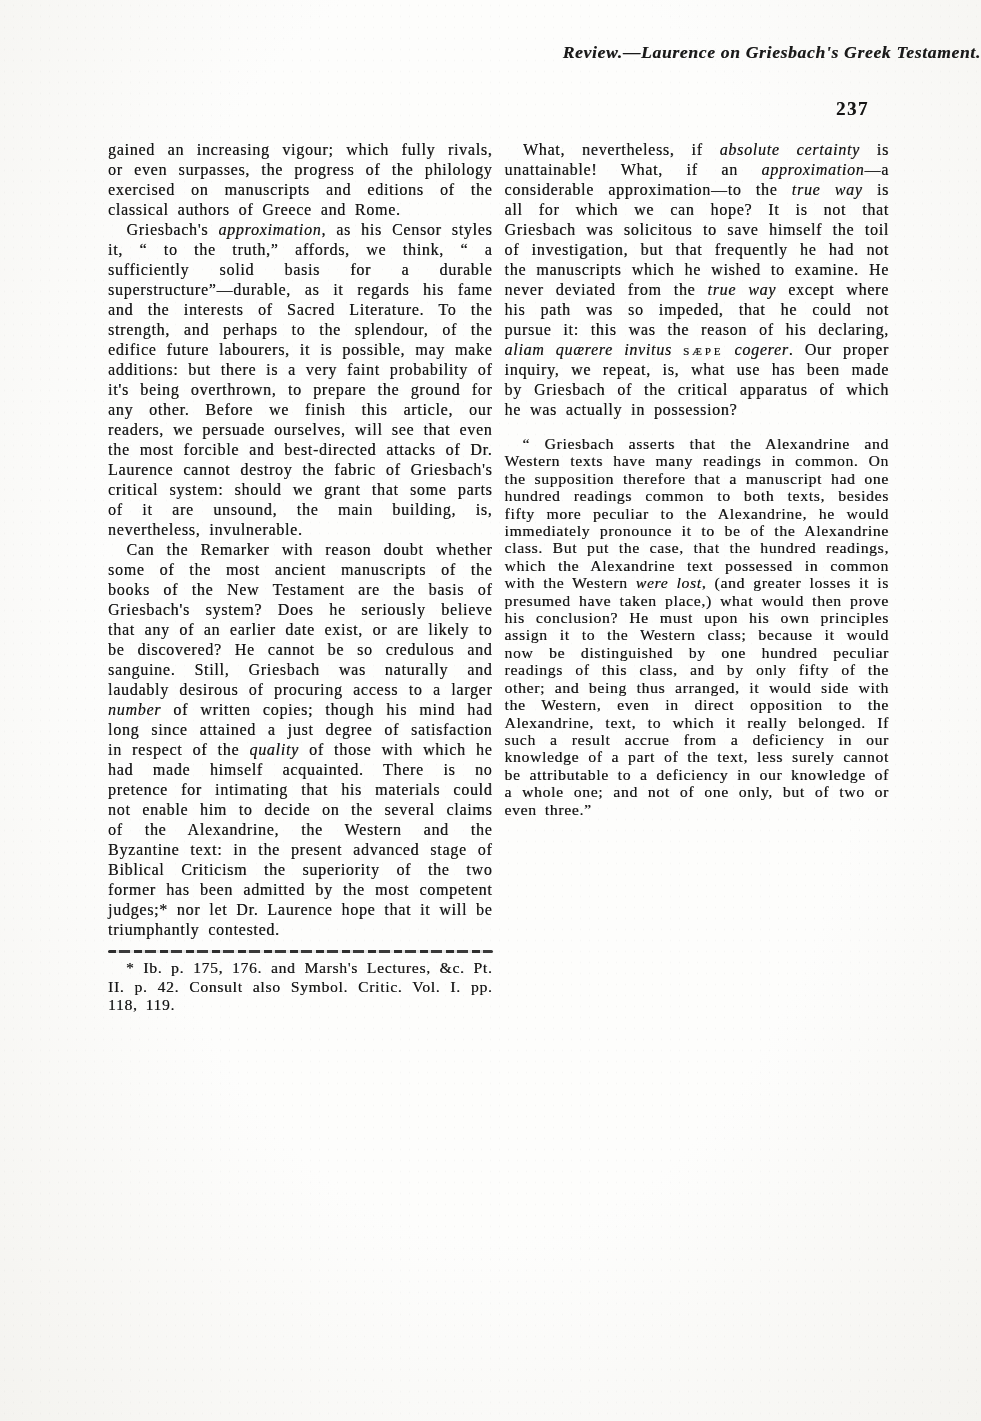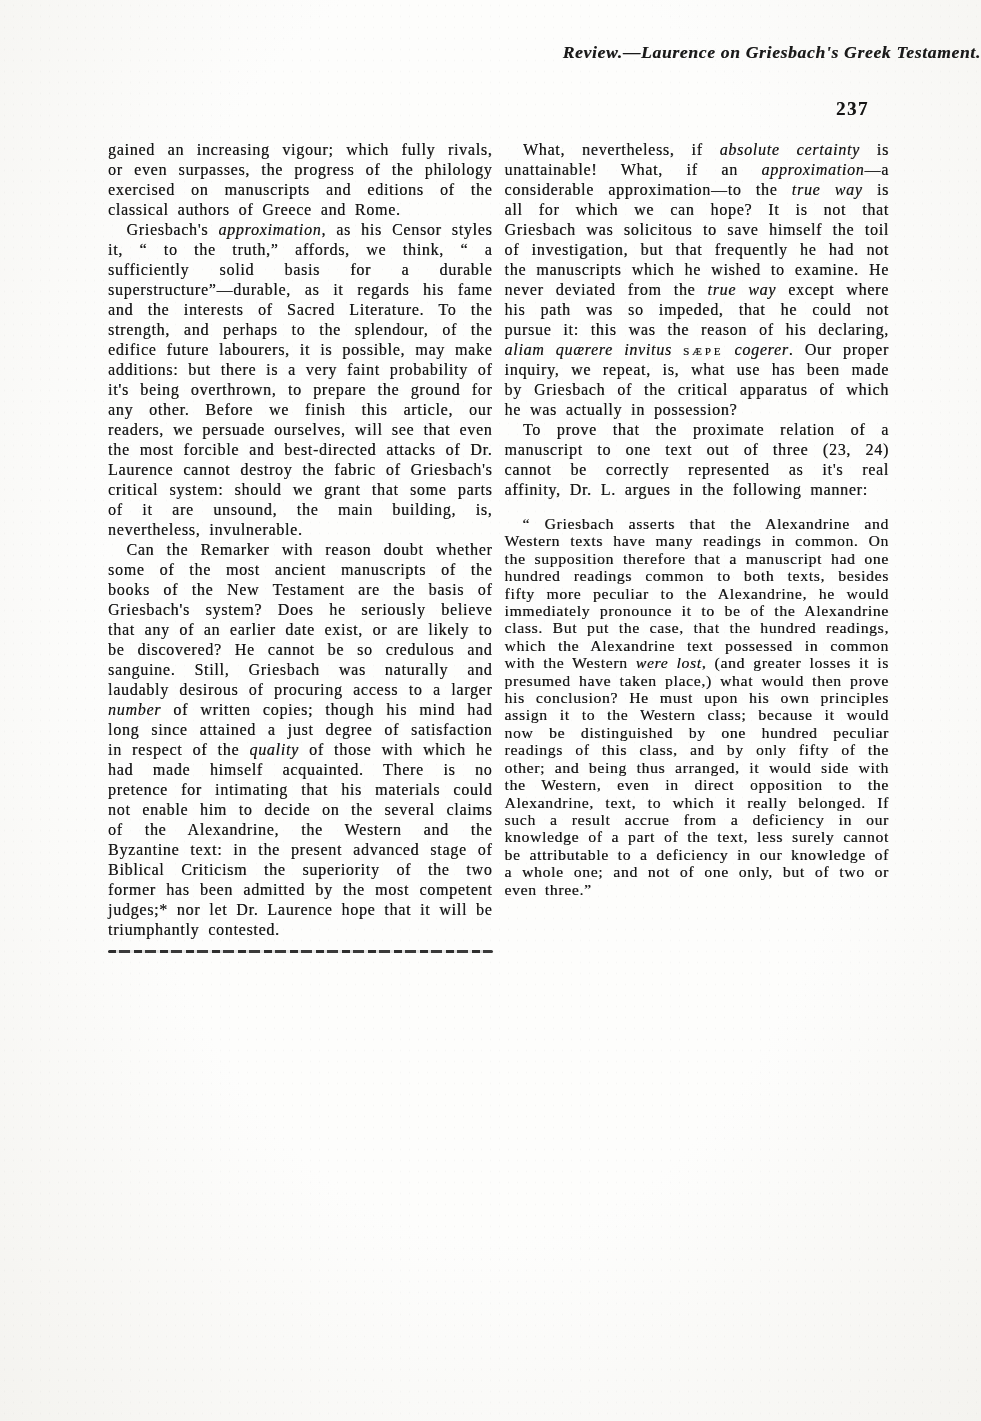--- a/index.html
+++ b/index.html
@@ -69,22 +69,22 @@
     <span class="page-number">237</span>
   </div>
 
   <div class="columns">
 
     <section class="col">
       <p><span>gained an increasing vigour; which fully rivals, or even surpasses, the progress of the philology exercised on manuscripts and editions of the classical authors of Greece and Rome.</span></p>
       <p class="indent"><span>Griesbach's </span><span class="it">approximation</span><span>, as his Censor styles it, “ to the truth,” affords, we think, “ a sufficiently solid basis for a durable superstructure”—durable, as it regards his fame and the interests of Sacred Literature. To the strength, and perhaps to the splendour, of the edifice future labourers, it is possible, may make additions: but there is a very faint probability of it's being overthrown, to prepare the ground for any other. Before we finish this article, our readers, we persuade ourselves, will see that even the most forcible and best-directed attacks of Dr. Laurence cannot destroy the fabric of Griesbach's critical system: should we grant that some parts of it are unsound, the main building, is, nevertheless, invulnerable.</span></p>
       <p class="indent"><span>Can the Remarker with reason doubt whether some of the most ancient manuscripts of the books of the New Testament are the basis of Griesbach's system?  Does he seriously believe that any of an earlier date exist, or are likely to be discovered?  He cannot be so credulous and sanguine.  Still, Griesbach was naturally and laudably desirous of procuring access to a larger </span><span class="it">number</span><span> of written copies; though his mind had long since attained a just degree of satisfaction in respect of the </span><span class="it">quality</span><span> of those with which he had made himself acquainted.  There is no pretence for intimating that his materials could not enable him to decide on the several claims of the Alexandrine, the Western and the Byzantine text: in the present advanced stage of Biblical Criticism the superiority of the two former has been admitted by the most competent judges;* nor let Dr. Laurence hope that it will be triumphantly contested.</span></p>
       <div class="footnote-rule"></div>
+      <p class="footnote"><span>* Ib. p. 175, 176. and Marsh's Lectures, &amp;c. Pt. II. p. 42.  Consult also Symbol. Critic. Vol. I. pp. 118, 119.</span></p>
     </section>
 
     <section class="col">
       <p class="indent"><span>What, nevertheless, if </span><span class="it">absolute certainty</span><span> is unattainable!  What, if an </span><span class="it">approximation</span><span>—a considerable approximation—to the </span><span class="it">true way</span><span> is all for which we can hope?  It is not that Griesbach was solicitous to save himself the toil of investigation, but that frequently he had not the manuscripts which he wished to examine.  He never deviated from the </span><span class="it">true way</span><span> except where his path was so impeded, that he could not pursue it: this was the reason of his declaring, </span><span class="it">aliam quærere invitus </span><span class="sc">sæpe</span><span class="it"> cogerer</span><span>.  Our proper inquiry, we repeat, is, what use has been made by Griesbach of the critical apparatus of which he was actually in possession?</span></p>
-      <p class="indent"><span>To prove that the proximate relation of a manuscript to one text out of three (23, 24) cannot be correctly represented as it's real affinity, Dr. L. argues in the following manner:</span></p>
       <p class="indent small-quote rq"><span>“ Griesbach asserts that the Alexandrine and Western texts have many readings in common.  On the supposition therefore that a manuscript had one hundred readings common to both texts, besides fifty more peculiar to the Alexandrine, he would immediately pronounce it to be of the Alexandrine class.  But put the case, that the hundred readings, which the Alexandrine text possessed in common with the Western </span><span class="it">were lost</span><span>, (and greater losses it is presumed have taken place,) what would then prove his conclusion?  He must upon his own principles assign it to the Western class; because it would now be distinguished by one hundred peculiar readings of this class, and by only fifty of the other; and being thus arranged, it would side with the Western, even in direct opposition to the Alexandrine, text, to which it really belonged.  If such a result accrue from a deficiency in our knowledge of a part of the text, less surely cannot be attributable to a deficiency in our knowledge of a whole one; and not of one only, but of two or even three.”</span></p>
     </section>
 
   </div>
 </div>
 
 </body></html>

